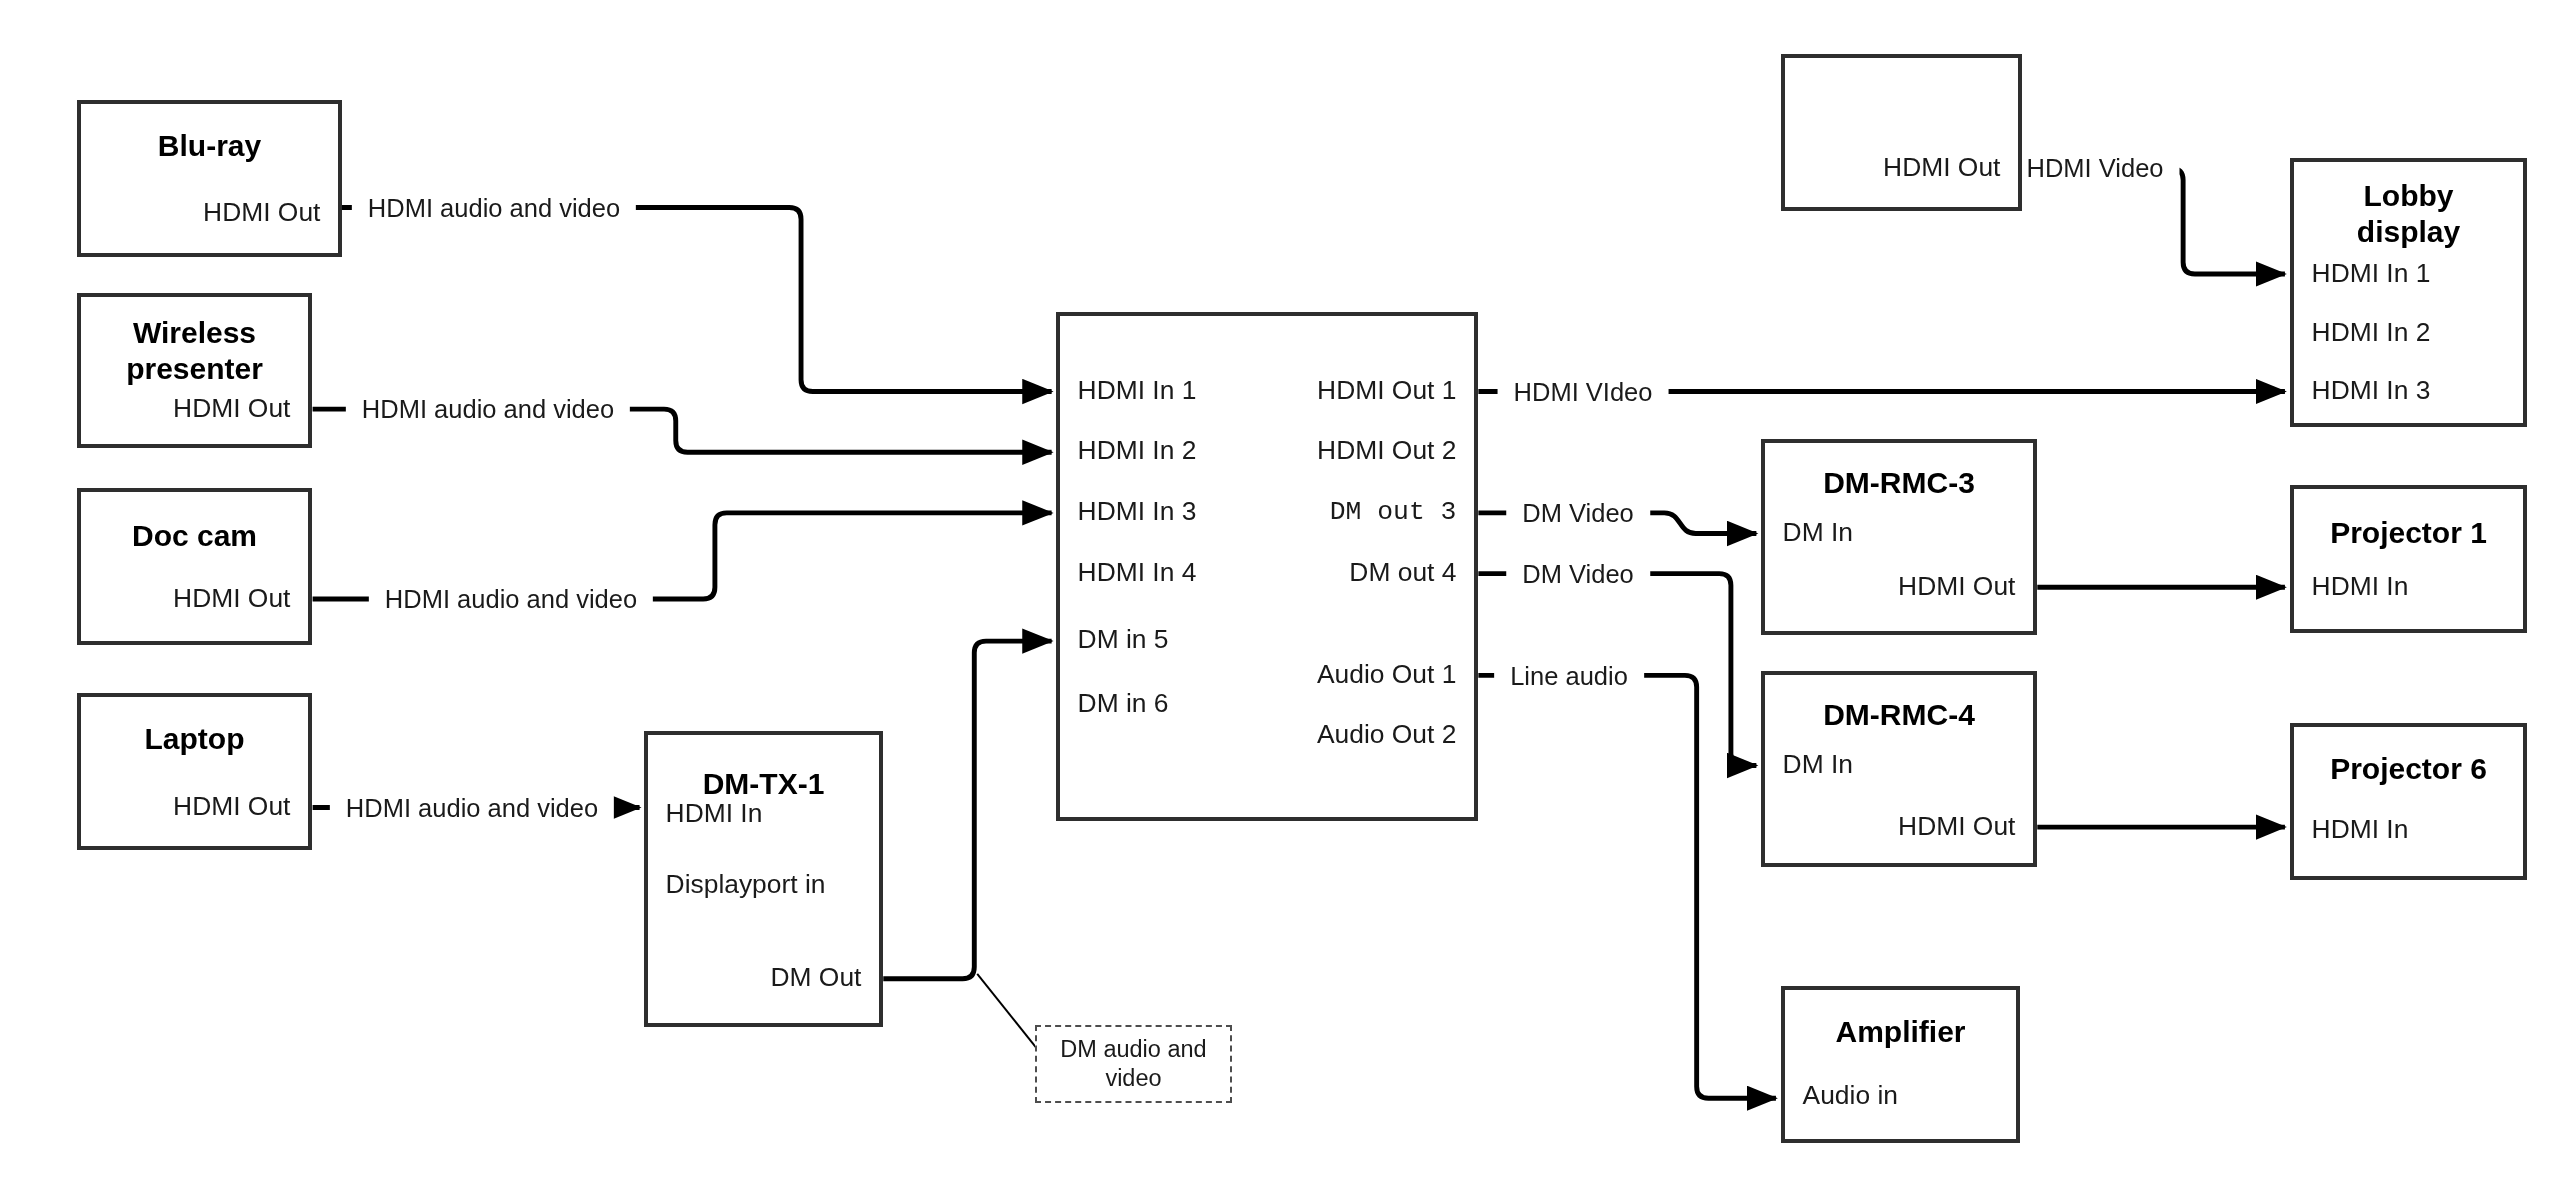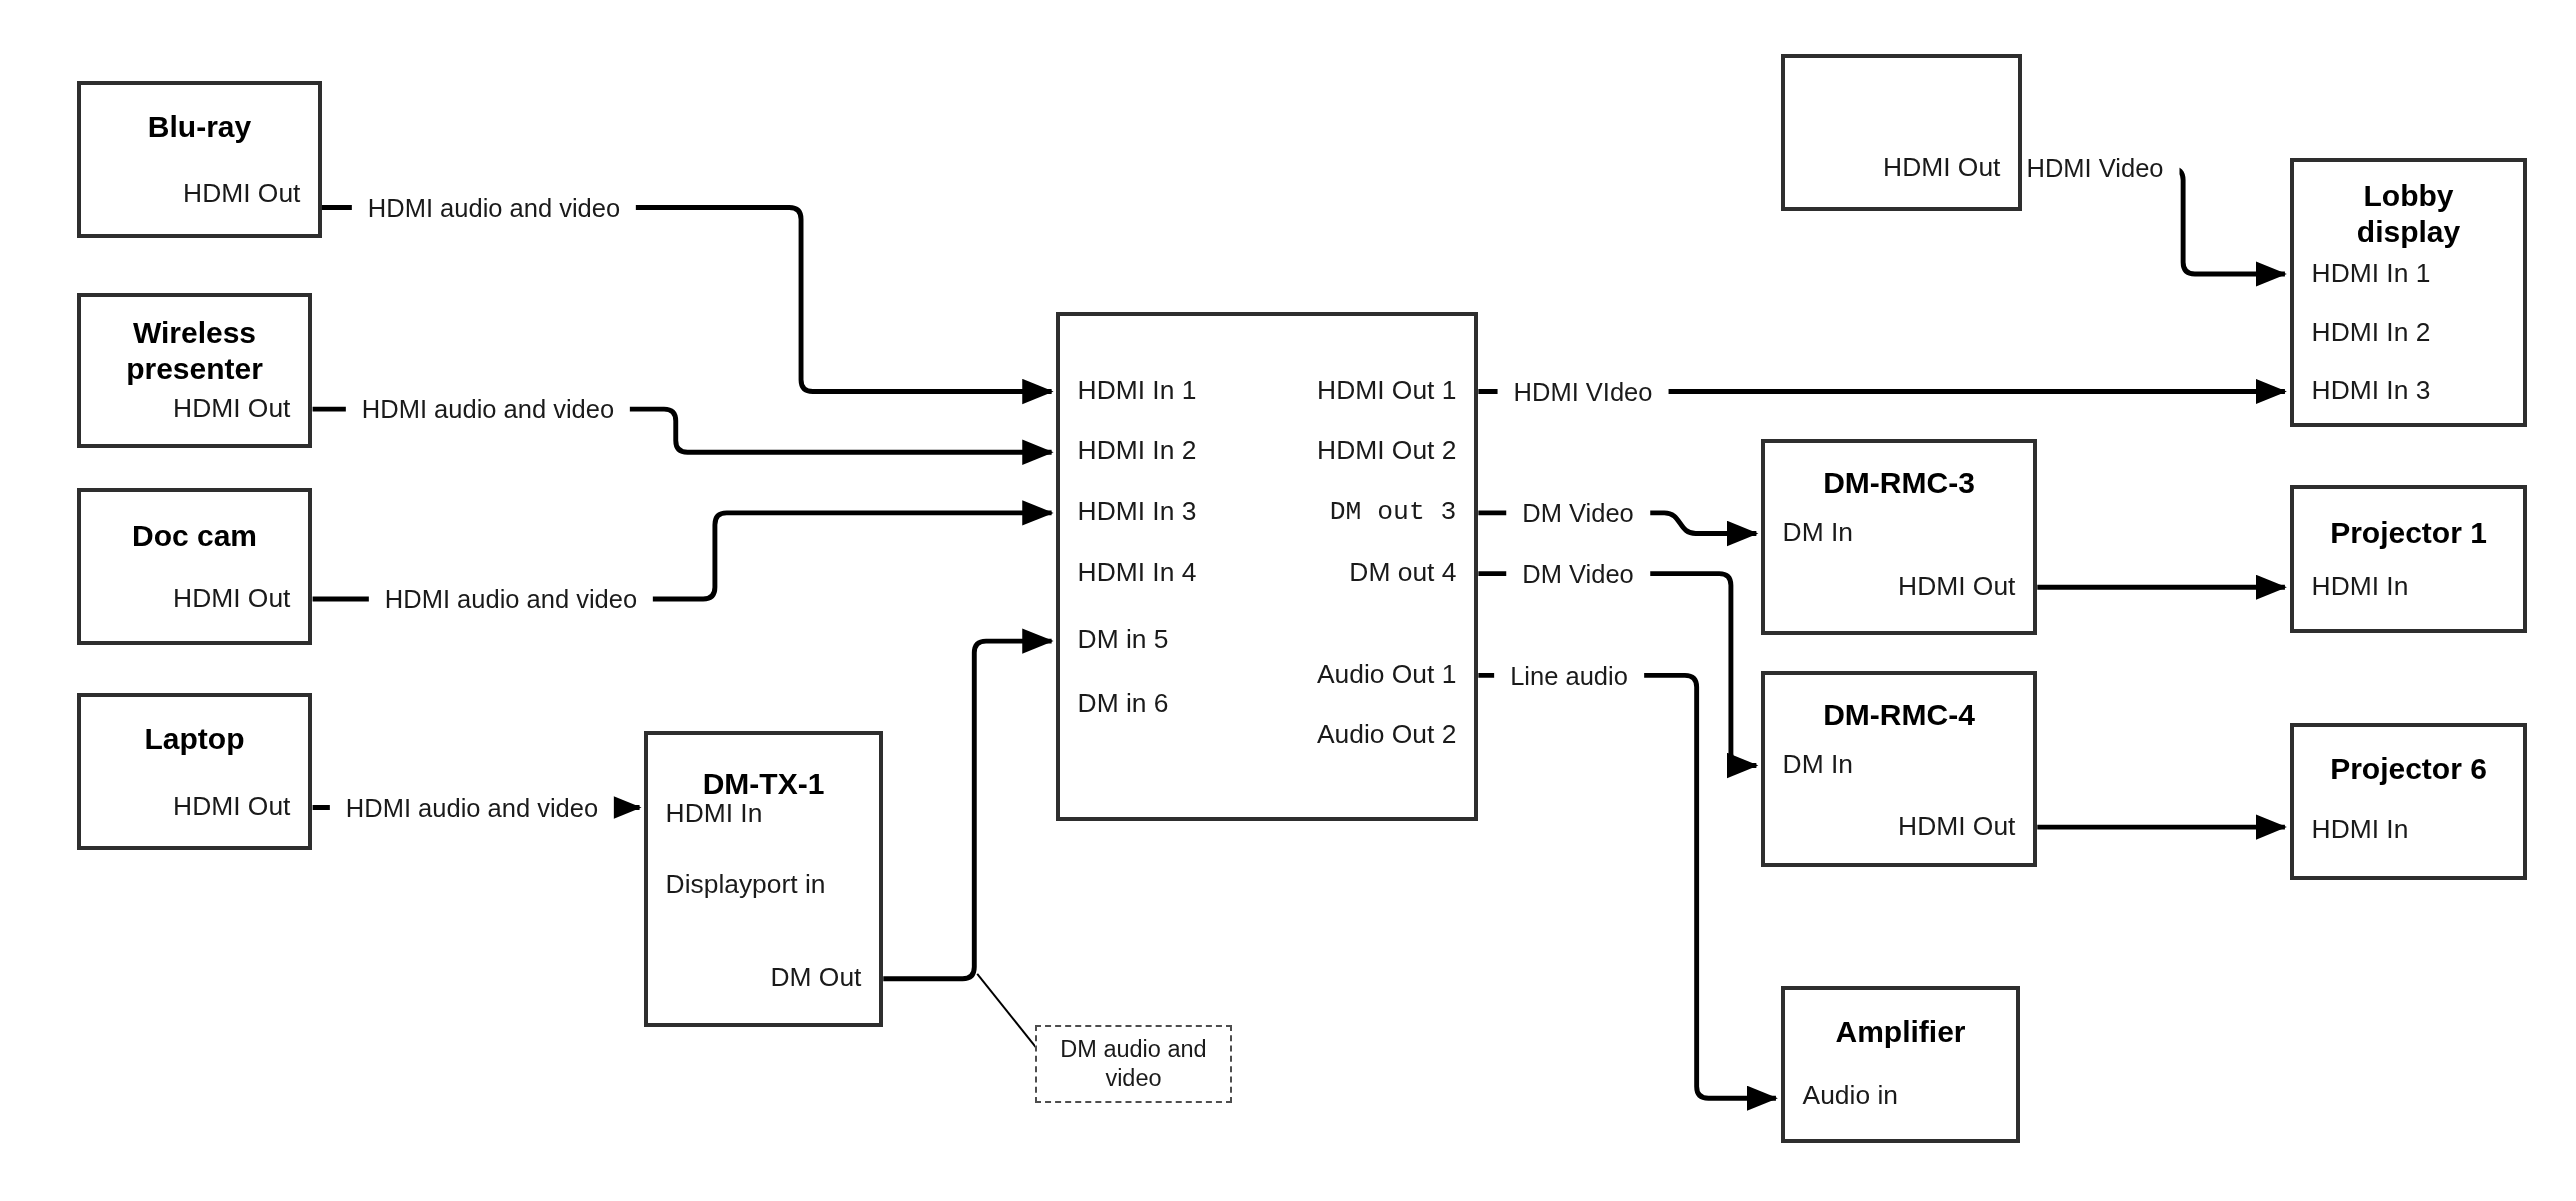--- a/index.html
+++ b/index.html
@@ -83,21 +83,21 @@
 video</div>
 <span class="wire-label" style="left: 494px; top: 208px;">HDMI audio and video</span>
     <span class="wire-label" style="left: 488px; top: 409px;">HDMI audio and video</span>
     <span class="wire-label" style="left: 511px; top: 599px;">HDMI audio and video</span>
     <span class="wire-label" style="left: 472px; top: 808px;">HDMI audio and video</span>
     <span class="wire-label" style="left: 2095px; top: 168px;">HDMI Video</span>
     <span class="wire-label" style="left: 1583px; top: 392px;">HDMI VIdeo</span>
     <span class="wire-label" style="left: 1578px; top: 513px;">DM Video</span>
     <span class="wire-label" style="left: 1578px; top: 574px;">DM Video</span>
     <span class="wire-label" style="left: 1569px; top: 676px;">Line audio</span>
-    <div class="node" style="left: 77px; top: 81px; width: 245px; height: 157px; border-color: rgb(46, 46, 46);">
+    <div class="node" style="left: 77px; top: 100px; width: 265px; height: 157px; border-color: rgb(46, 46, 46);">
       <div class="node-title" style="top: 23.5px;">Blu-ray</div>
       <div class="port right" style="top: 93px;">HDMI Out</div>
     </div>
     <div class="node" style="left: 77px; top: 293px; width: 235px; height: 155px; border-color: rgb(46, 46, 46);">
       <div class="node-title" style="top: 17.6px;">Wireless
 presenter</div>
       <div class="port right" style="top: 96px;">HDMI Out</div>
     </div>
     <div class="node" style="left: 77px; top: 488px; width: 235px; height: 157px; border-color: rgb(46, 46, 46);">
       <div class="node-title" style="top: 25.5px;">Doc cam</div>

